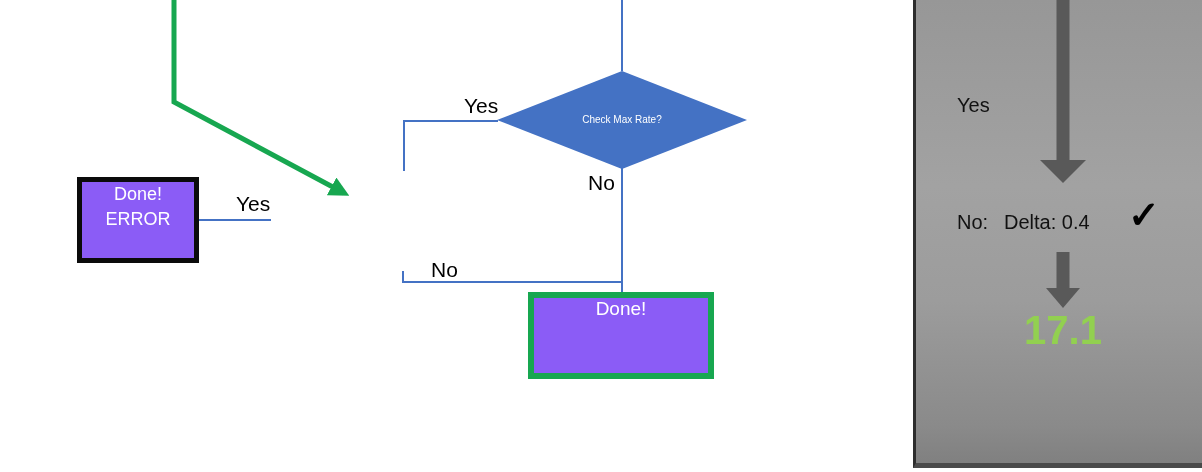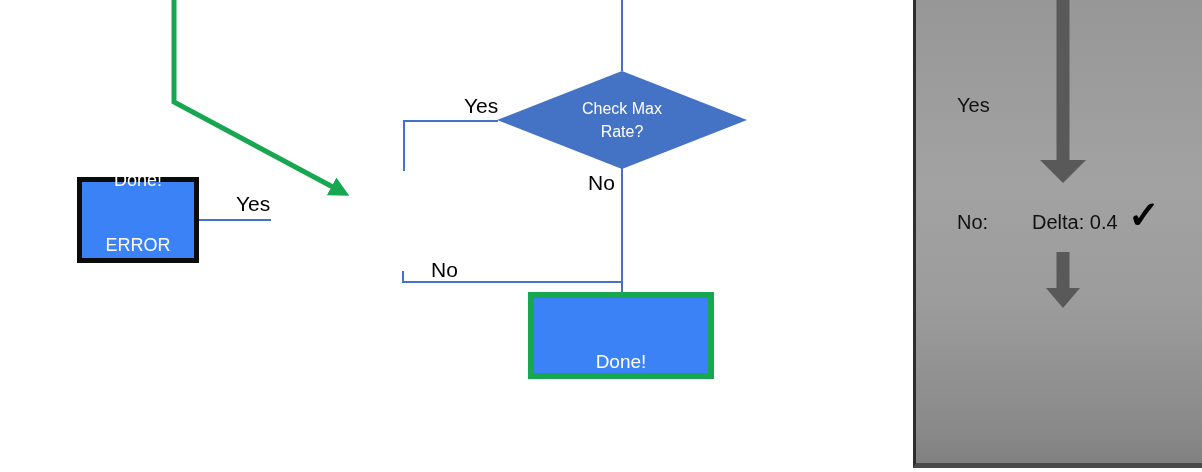--- a/index.html
+++ b/index.html
@@ -12,26 +12,26 @@
   .conn.h{height:2px;}
   .conn.v{width:2px;}
 
   
   .diamond{
     position:absolute;background:#4472C4;
     clip-path:polygon(50% 0,100% 50%,50% 100%,0 50%);
     display:flex;align-items:center;justify-content:center;
   }
   .diamond .dlabel{
-    color:#fff;font-size:16px;line-height:1.45;text-align:center;
+    color:#fff;font-size:10px;line-height:1.45;text-align:center;
   }
   .rectnode{
-    position:absolute;background:#3b82f6;box-sizing:border-box;
-    display:flex;flex-direction:column;align-items:center;justify-content:flex-end;
-    color:#fff;text-align:center;gap:40px;
+    position:absolute;background:#8b5cf6;box-sizing:border-box;
+    display:flex;flex-direction:column;align-items:center;justify-content:flex-start;
+    color:#fff;text-align:center;
   }
   .done-error{border:5px solid #0b0b0b;font-size:18px;line-height:1.4;}
   .done-ok{border:6px solid #17A750;font-size:19px;}
 
   .branch-label{
     position:absolute;color:#000;font-size:21px;line-height:1;
   }
 
   .green-arrow-svg{position:absolute;left:0;top:0;pointer-events:none;}
 
@@ -94,24 +94,25 @@
 
     <svg class="parrow" style="left:117px;top:0;" width="60" height="183" viewBox="0 0 60 183">
       <rect x="23.5" y="0" width="13" height="161" fill="#595959"></rect>
       <polygon points="7,160 53,160 30,183" fill="#595959"></polygon>
     </svg>
 
     <div class="ptext" style="left:41px;top:95px;">Yes</div>
 
     <div class="ptext" style="left:41px;top:212px;text-align:right;">No:</div>
 
-    <div class="ptext" style="left:116px;top:212px;">Delta: 0.4</div>
+    <div class="ptext" style="left:88px;top:212px;">Delta: 0.4</div>
 
     <div class="pcheck" style="left:212px;top:196px;">✓</div>
 
     <svg class="parrow" style="left:117px;top:252px;" width="60" height="56" viewBox="0 0 60 56">
       <rect x="23.5" y="0" width="13" height="37" fill="#595959"></rect>
       <polygon points="13,36 47,36 30,56" fill="#595959"></polygon>
     </svg>
 
+    <div class="presult" style="left:82px;top:310px;">17.1</div>
   </div>
 
 </div>
 
 </body></html>

